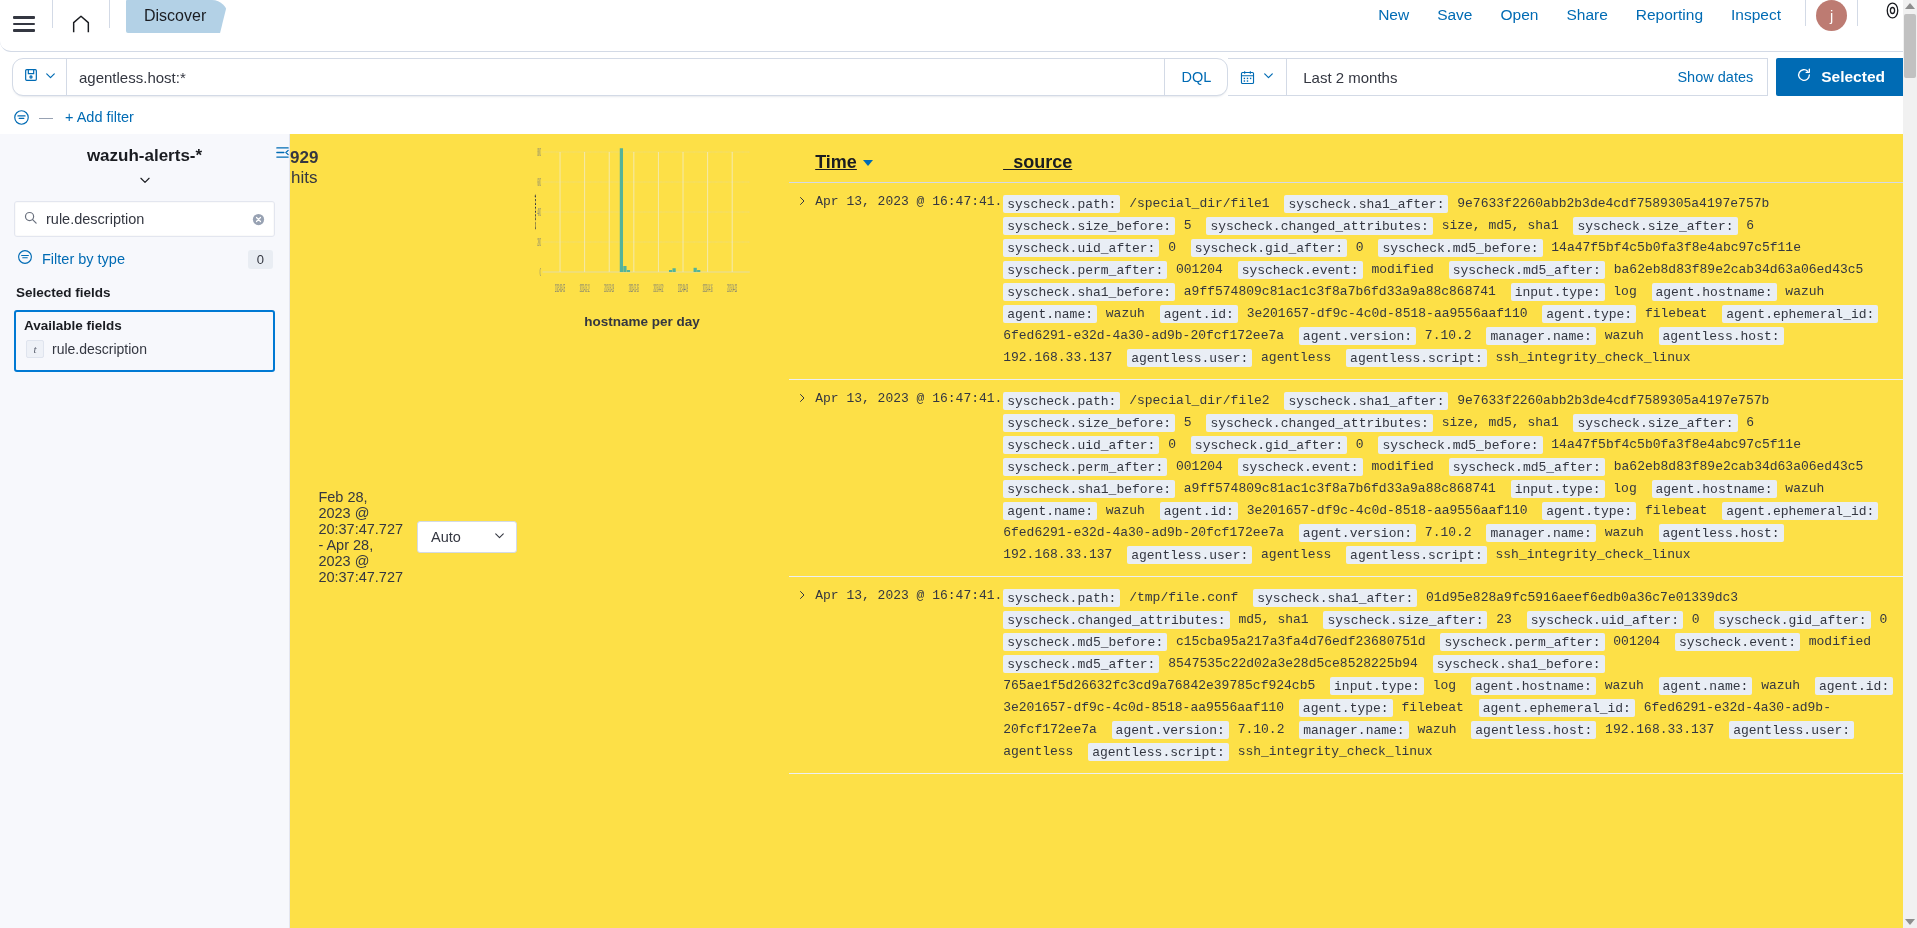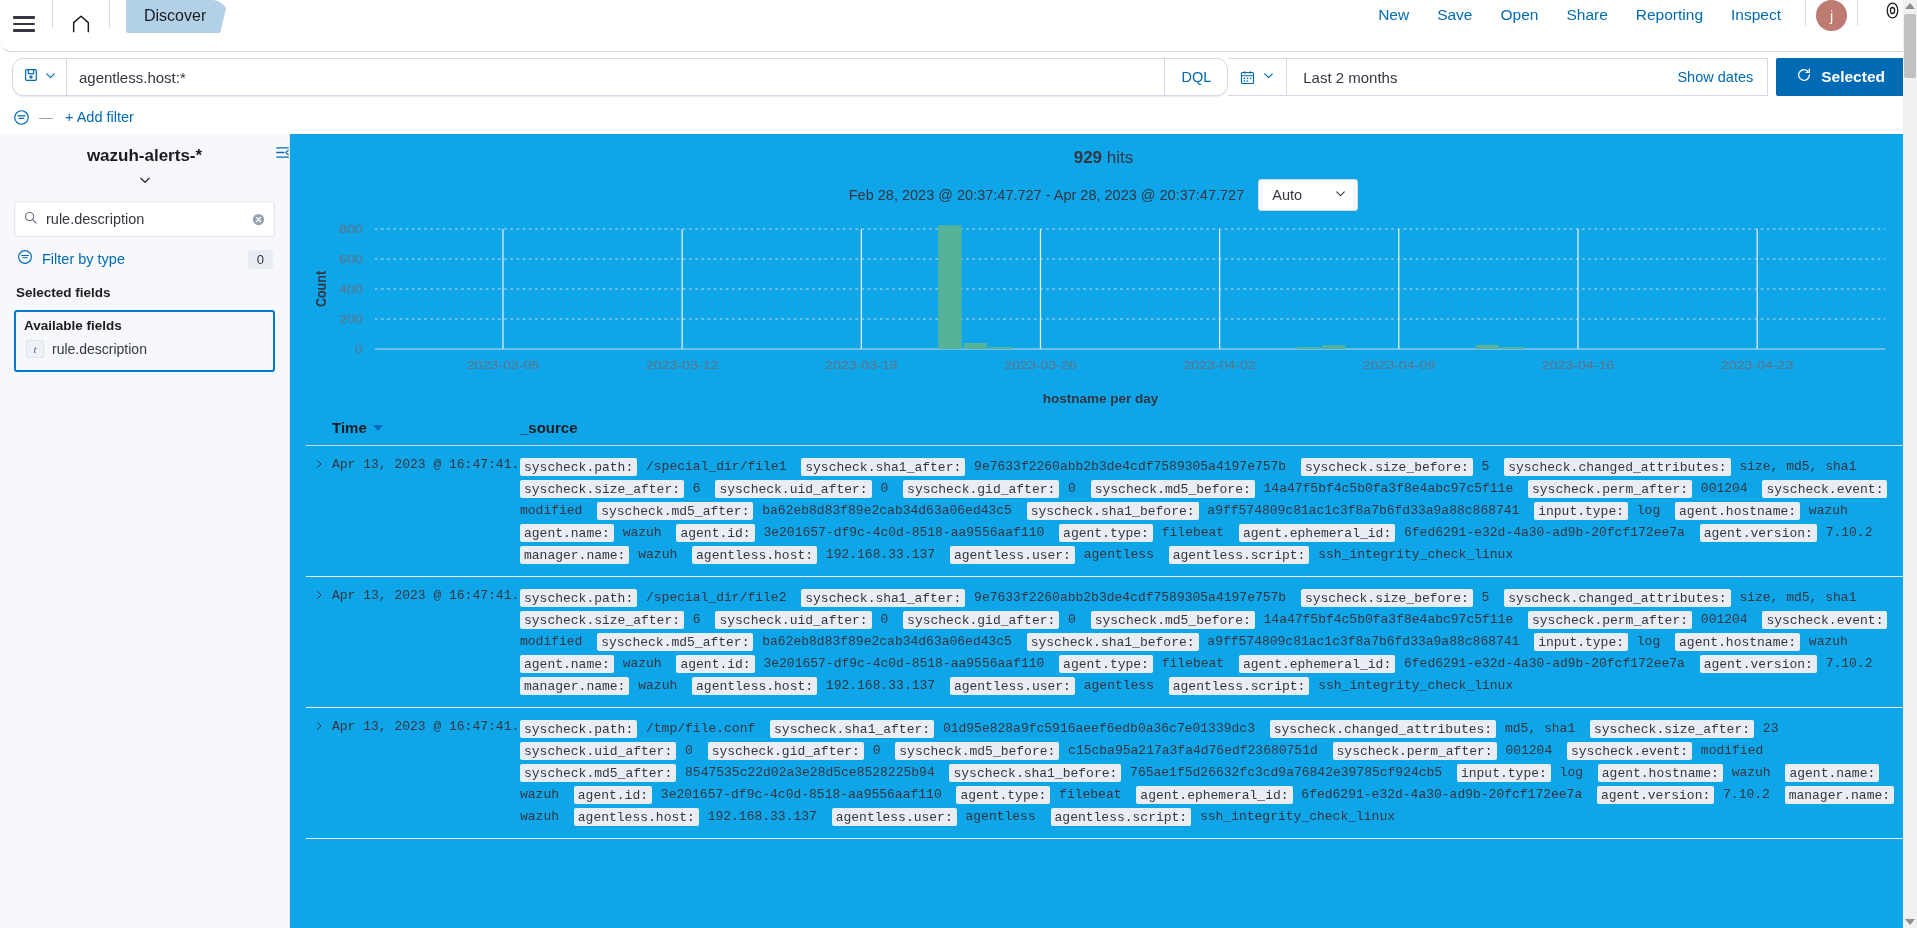--- a/index.html
+++ b/index.html
@@ -197,22 +197,22 @@
   .collapse-handle {
     position: absolute; left: 272px; top: 8px;
     width: 20px; height: 20px;
     display: flex; align-items: center; justify-content: center;
     cursor: pointer; z-index: 5;
   }
 
   
   .main {
     flex: 1 1 auto; min-width: 0;
-    display: flex; flex-direction: column;
-    background: #0ea5e9;
+    display: flex; 
+    background: #fde047;
     overflow: hidden;
     position: relative;
   }
   .hits-header { text-align: center; padding: 14px 0 0 0; }
   .hits-line { font-size: 17px; color: #343741; }
   .hits-count { font-weight: 700; font-size: 17px; }
   .timerange-row {
     display: flex; align-items: center; justify-content: center;
     gap: 14px; padding: 11px 0 0 0;
   }
@@ -234,21 +234,21 @@
     text-align: center; font-size: 13.5px; font-weight: 700;
     color: #343741; margin-top: 2px;
   }
 
   
   .doc-table { flex: 1 1 auto; overflow: hidden; padding: 0 0 0 16px; margin-top: 14px; }
   .doc-head {
     display: flex; border-bottom: 1px solid #d3dae6;
     padding: 4px 0 9px 0;
   }
-  .th { font-size: 15px; font-weight: 700; color: #1a1c21; }
+  .th { font-size: 18px; font-weight: 700; color: #1a1c21; text-decoration: underline; }
   .th-time { width: 214px; padding-left: 26px; display: flex; align-items: center; gap: 6px; }
   .th-source { flex: 1 1 auto; }
   .sort-caret { width: 0; height: 0; border-left: 5px solid transparent; border-right: 5px solid transparent; border-top: 6px solid #006bb4; display: inline-block; }
   .doc-row { display: flex; border-bottom: 1px solid #eceff4; padding: 10px 0 10px 0; }
   .expand-cell { width: 26px; flex: 0 0 26px; display: flex; align-items: flex-start; justify-content: center; padding-top: 2px; cursor: pointer; }
   .time-cell {
     width: 188px; flex: 0 0 188px;
     font-family: "Liberation Mono", monospace;
     font-size: 13px; color: #343741; padding-top: 1px;
     white-space: nowrap;

